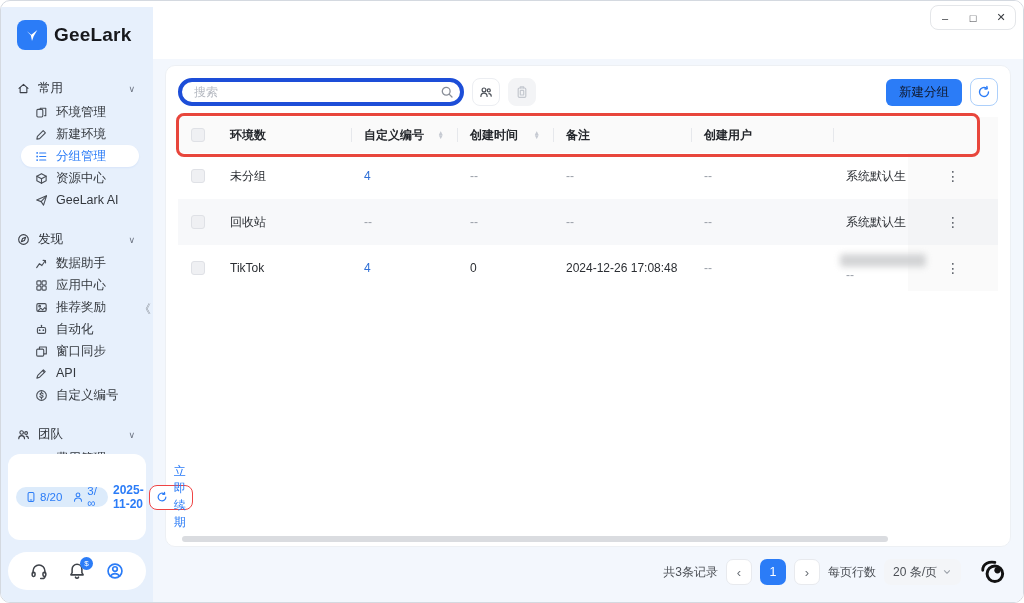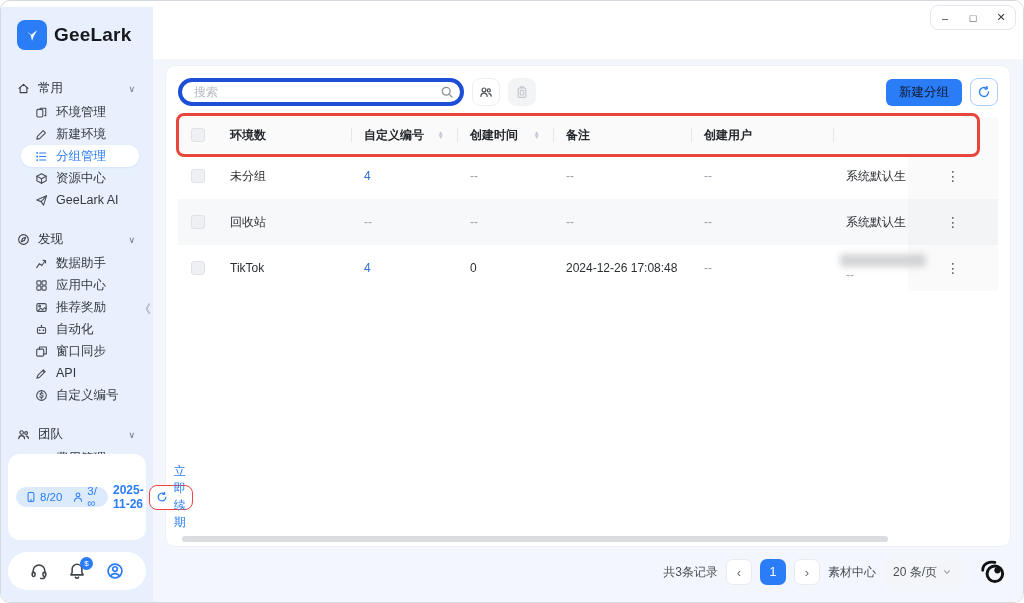--- a/index.html
+++ b/index.html
@@ -269,21 +269,21 @@
         <span>8/20</span>
         <span class="sep"></span>
         <span class="i i12">
             <svg viewBox="0 0 14 14" fill="none" stroke="currentColor" stroke-width="1.2" stroke-linecap="round" stroke-linejoin="round">
               <circle cx="7" cy="4.6" r="2.2"></circle>
               <path d="M2.9 12c0-2.4 1.8-3.8 4.1-3.8s4.1 1.4 4.1 3.8"></path>
             </svg>
           </span>
         <span>3/∞</span>
       </div>
-      <div class="expiry">2025-11-26</div>
+      <div class="expiry">2025-11-20</div>
       <button class="renew-btn">
         <span class="i i12">
             <svg viewBox="0 0 14 14" fill="none" stroke="currentColor" stroke-width="1.4" stroke-linecap="round" stroke-linejoin="round">
               <path d="M11.5 7A4.5 4.5 0 1 1 9.7 3.4"></path>
               <path d="M9.9 1.5l.3 2.2-2.2.3"></path>
             </svg>
           </span>
         <span>立即续期</span>
       </button>
     </div>
@@ -449,21 +449,21 @@
         </div>
 
         <div class="hscroll"></div>
       </div>
 
       <div class="pagination">
         <span class="pg-text">共3条记录</span>
         <span class="pg-btn">‹</span>
         <span class="pg-current">1</span>
         <span class="pg-btn">›</span>
-        <span class="pg-text">素材中心</span>
+        <span class="pg-text">每页行数</span>
         <span class="pg-size">
           <span>20 条/页</span>
           <span class="i i10">
               <svg viewBox="0 0 14 14" fill="none" stroke="currentColor" stroke-width="1.5" stroke-linecap="round" stroke-linejoin="round">
                 <path d="M3.4 5.2 7 8.8l3.6-3.6"></path>
               </svg>
             </span>
         </span>
         <span class="eye-logo">
           <svg viewBox="0 0 34 30" width="30" height="26" fill="none">

